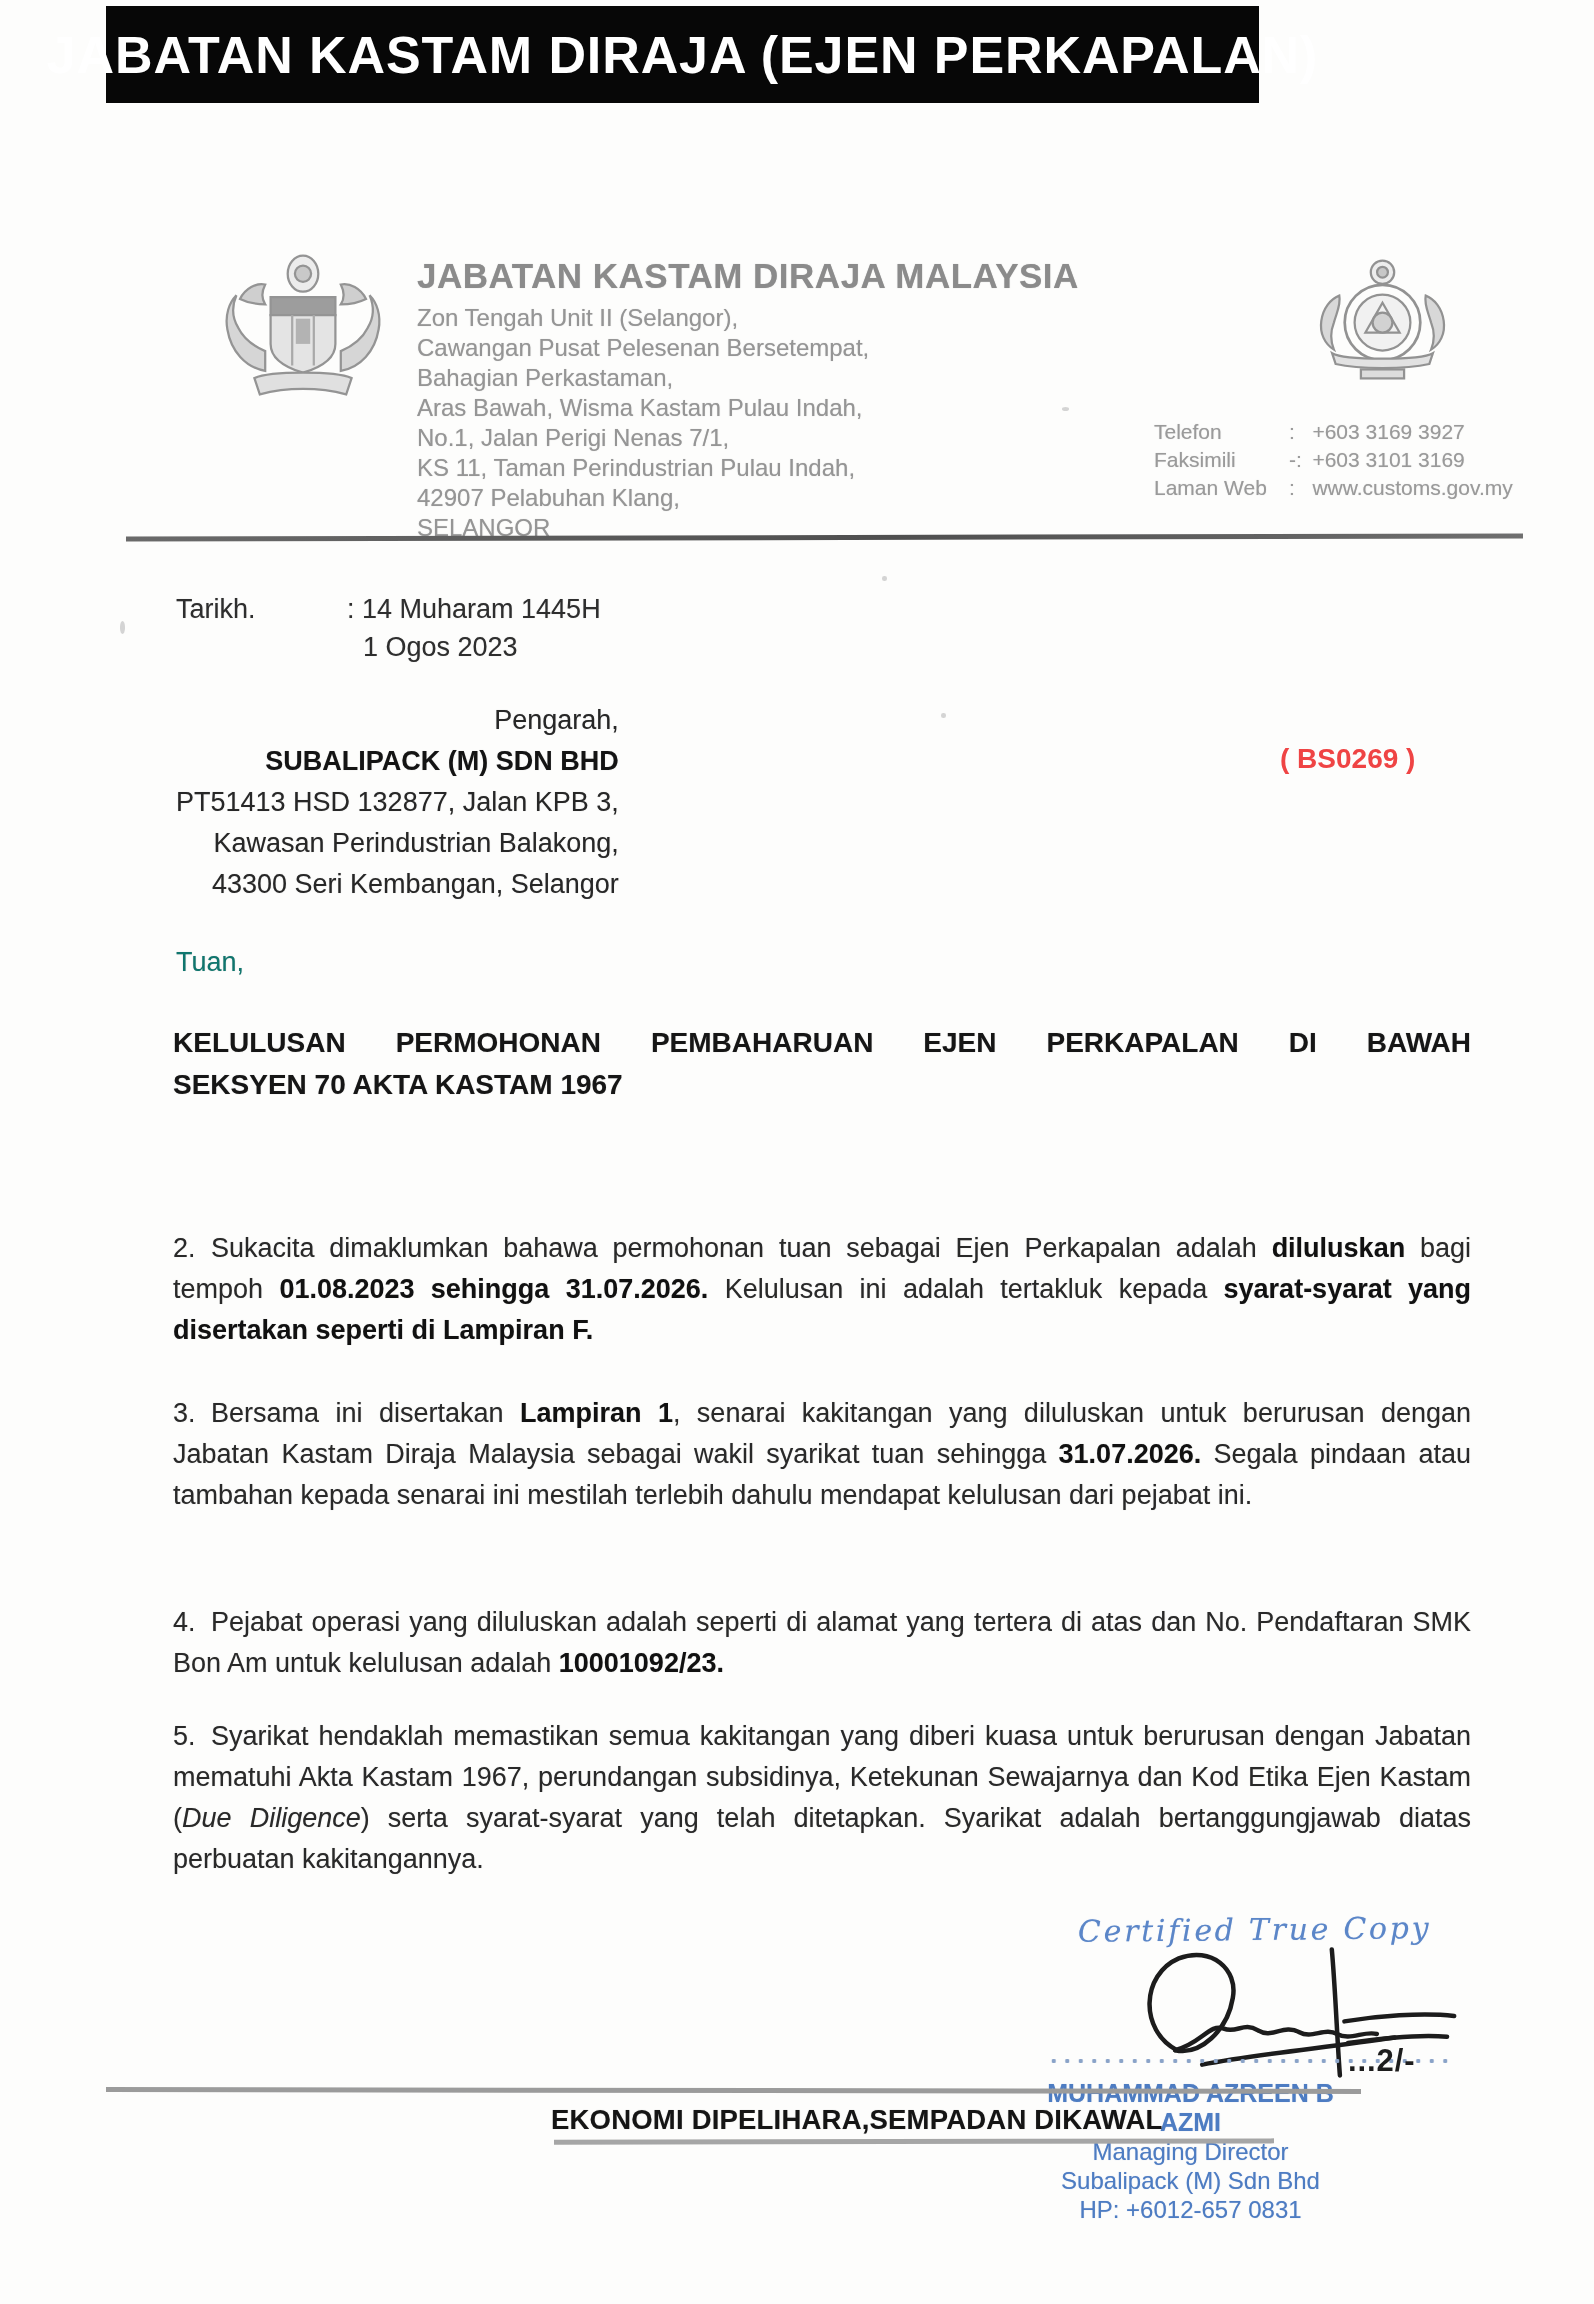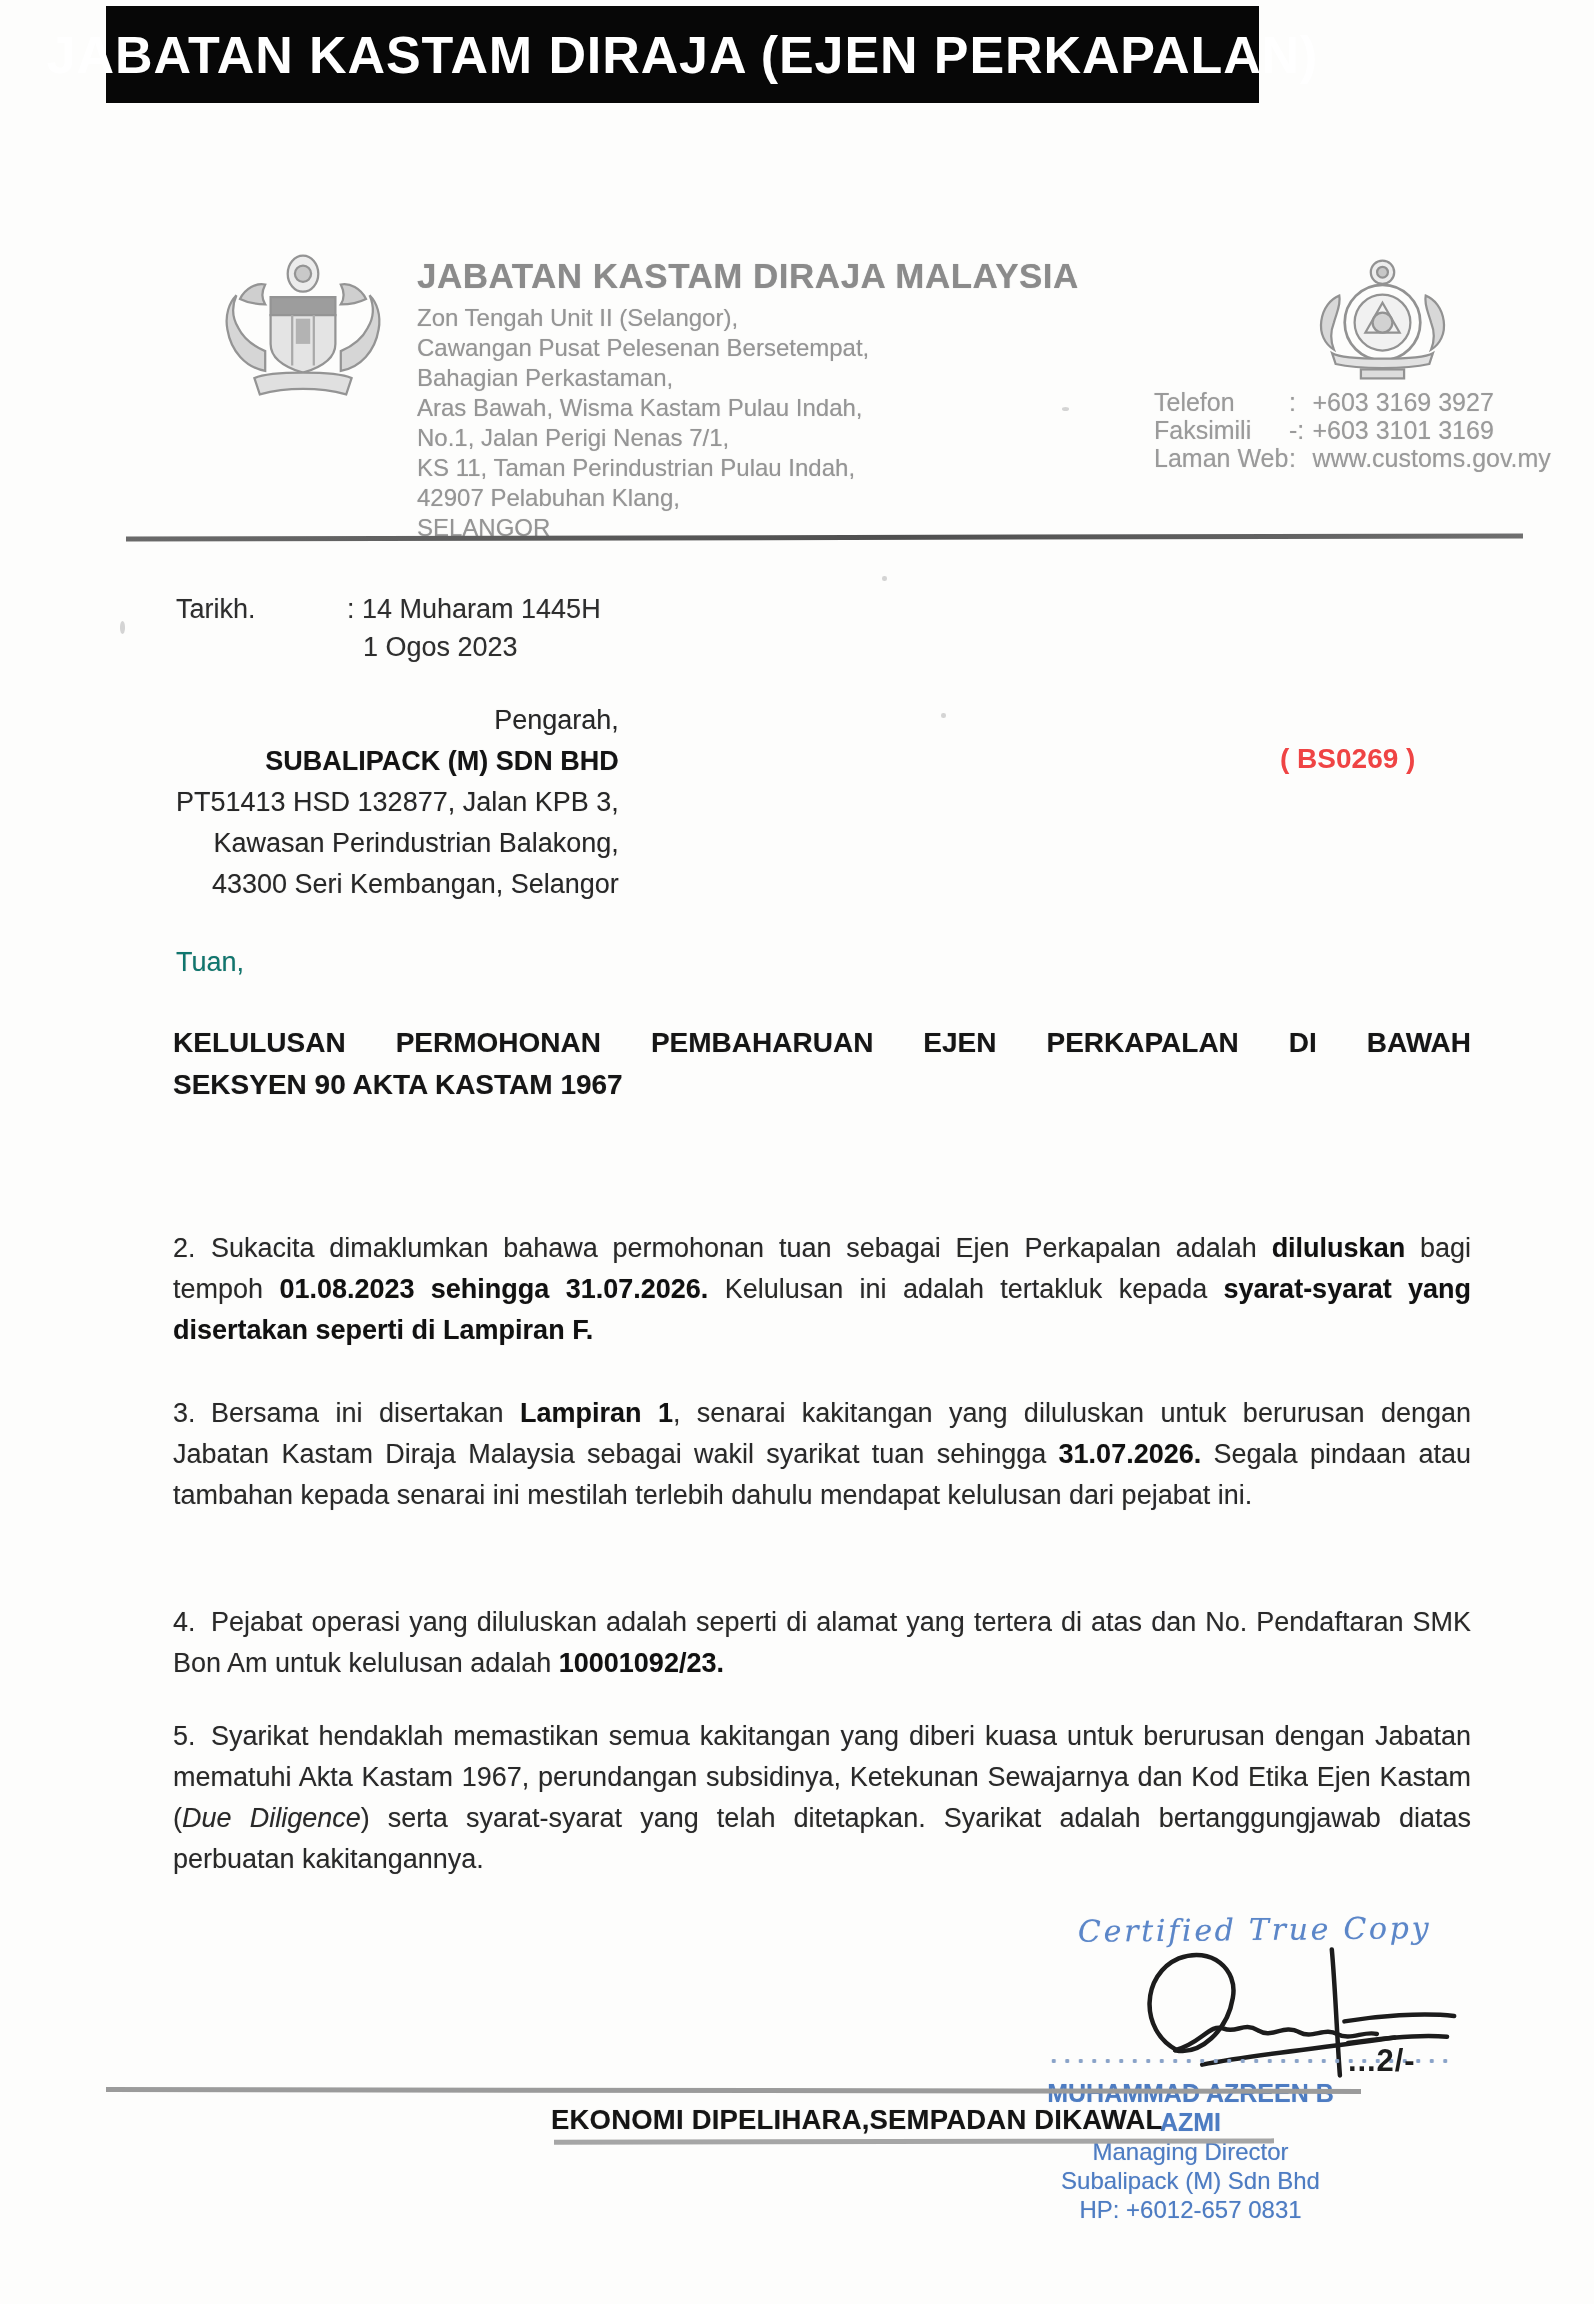--- a/index.html
+++ b/index.html
@@ -20,21 +20,21 @@
   .emblem-right { position:absolute; left:1296px; top:256px; }
   .dept-block { position:absolute; left:417px; top:256px; width:882px; }
   .dept-name {
     font-size:35px; font-weight:700; color:#8b8b8b; letter-spacing:0.5px;
     text-shadow:0 0 0.9px rgba(130,130,130,.55); margin-bottom:7.2px;
   }
   .addr-line {
     font-size:24px; color:#959595; line-height:30px;
     text-shadow:0 0 0.9px rgba(140,140,140,.5);
   }
-  .contact { position:absolute; left:1154px; top:388px; font-size:25px; color:#9a9a9a; text-shadow:0 0 0.9px rgba(150,150,150,.5); }
+  .contact { position:absolute; left:1154px; top:418px; font-size:21px; color:#9a9a9a; text-shadow:0 0 0.9px rgba(150,150,150,.5); }
   .contact-row { display:flex; line-height:28px; }
   .contact-row .c-label { width:135px; }
   .contact-row .c-sep { width:23.4px; }
   .lh-rule {
     position:absolute; left:126px; top:535px; width:1397px; height:4.5px;
     background:linear-gradient(90deg,#6a6a6a,#4f4f4f 55%,#6f6f6f); transform:rotate(-0.12deg);
   }
   
   .ref-row { position:absolute; left:176px; display:flex; font-size:27px; color:#2e2e2e; text-shadow:0 0 0.9px rgba(50,50,50,.3); }
   .ref-row .r-label { width:171px; }
@@ -171,21 +171,21 @@
     <div>PT51413 HSD 132877, Jalan KPB 3,</div>
     <div>Kawasan Perindustrian Balakong,</div>
     <div>43300 Seri Kembangan, Selangor</div>
   </div>
   <div class="company-code">( BS0269 )</div>
 
   <div class="salutation">Tuan,</div>
 
   <div class="subject">
     <span class="j-line">KELULUSAN PERMOHONAN PEMBAHARUAN EJEN PERKAPALAN DI BAWAH</span>
-    <span>SEKSYEN 90 AKTA KASTAM 1967</span>
+    <span>SEKSYEN 70 AKTA KASTAM 1967</span>
   </div>
 
 
   <div class="para" style="top:1228px;">
     <span class="para-num">2.</span><span><span>Sukacita dimaklumkan bahawa permohonan tuan sebagai Ejen Perkapalan adalah </span><span class="seg-bold">diluluskan</span><span> bagi tempoh  </span><span class="seg-bold">01.08.2023 sehingga 31.07.2026.</span><span> Kelulusan ini adalah tertakluk kepada </span><span class="seg-bold">syarat-syarat yang disertakan seperti di Lampiran F.</span></span>
   </div>
   <div class="para" style="top:1393px;">
     <span class="para-num">3.</span><span><span>Bersama ini disertakan </span><span class="seg-bold">Lampiran 1</span><span>, senarai kakitangan yang diluluskan untuk berurusan dengan Jabatan Kastam Diraja Malaysia sebagai wakil syarikat tuan sehingga </span><span class="seg-bold">31.07.2026.</span><span> Segala pindaan atau tambahan kepada senarai ini mestilah terlebih dahulu mendapat kelulusan dari pejabat ini.</span></span>
   </div>
   <div class="para" style="top:1602px;">

